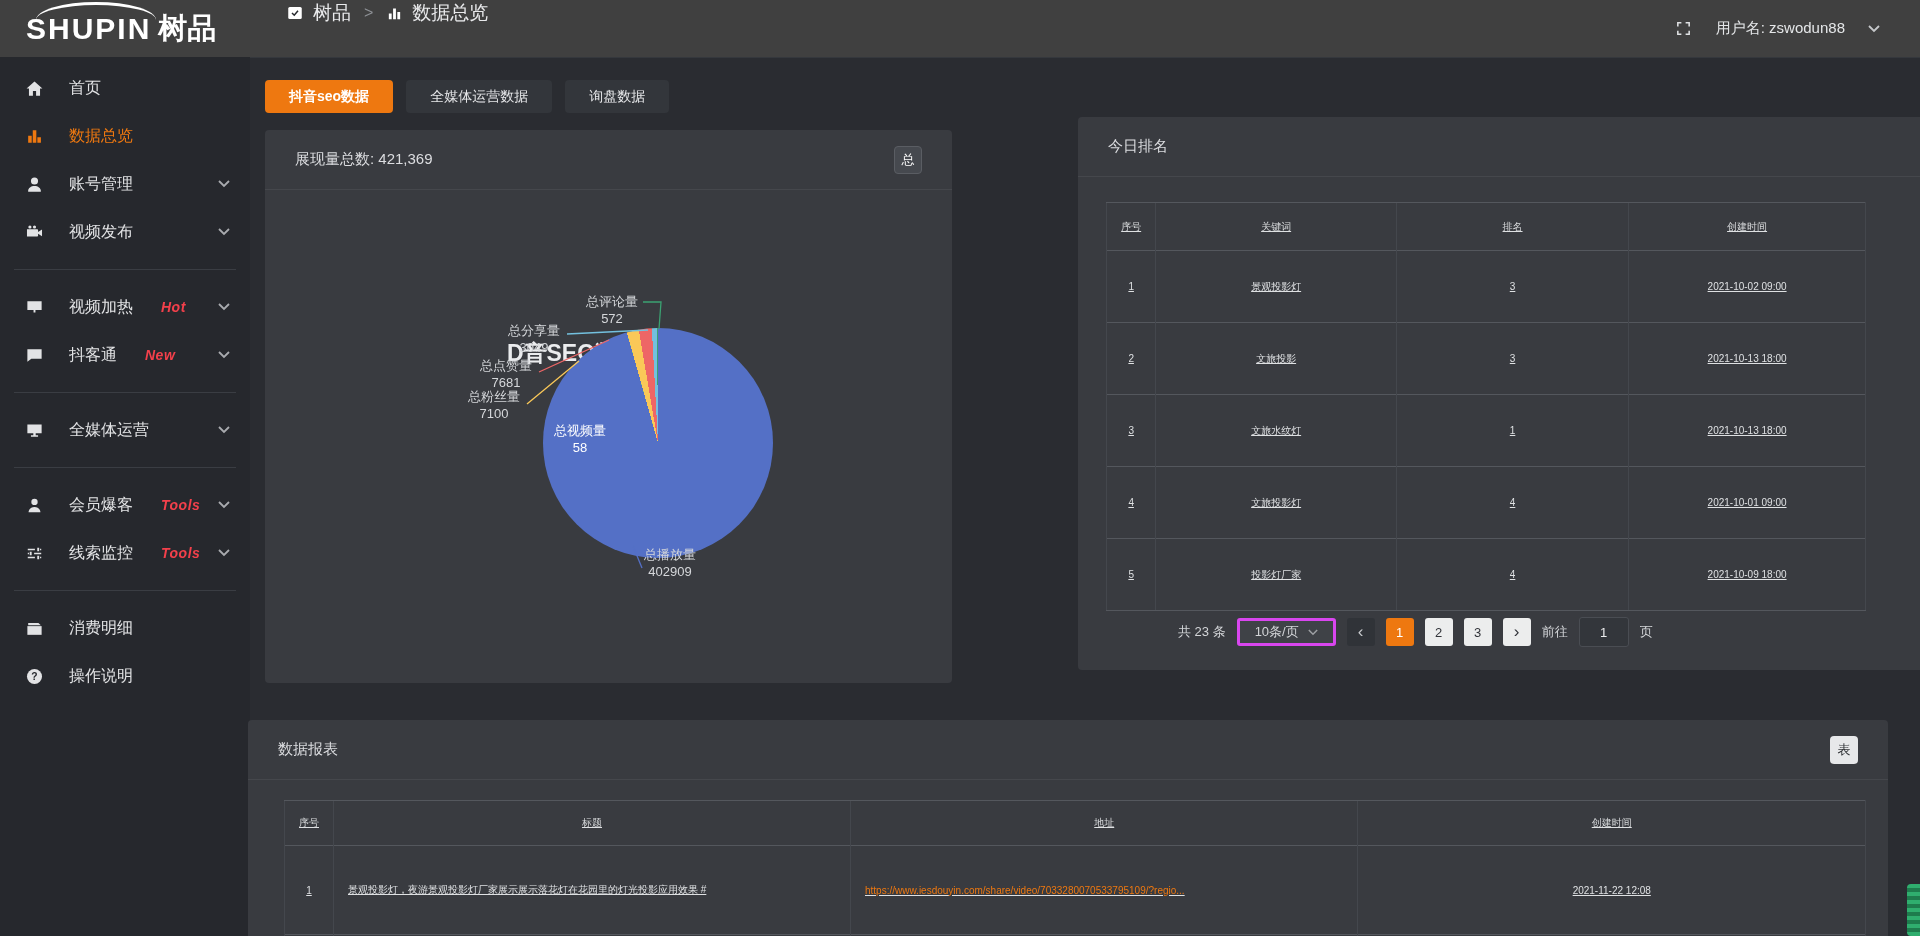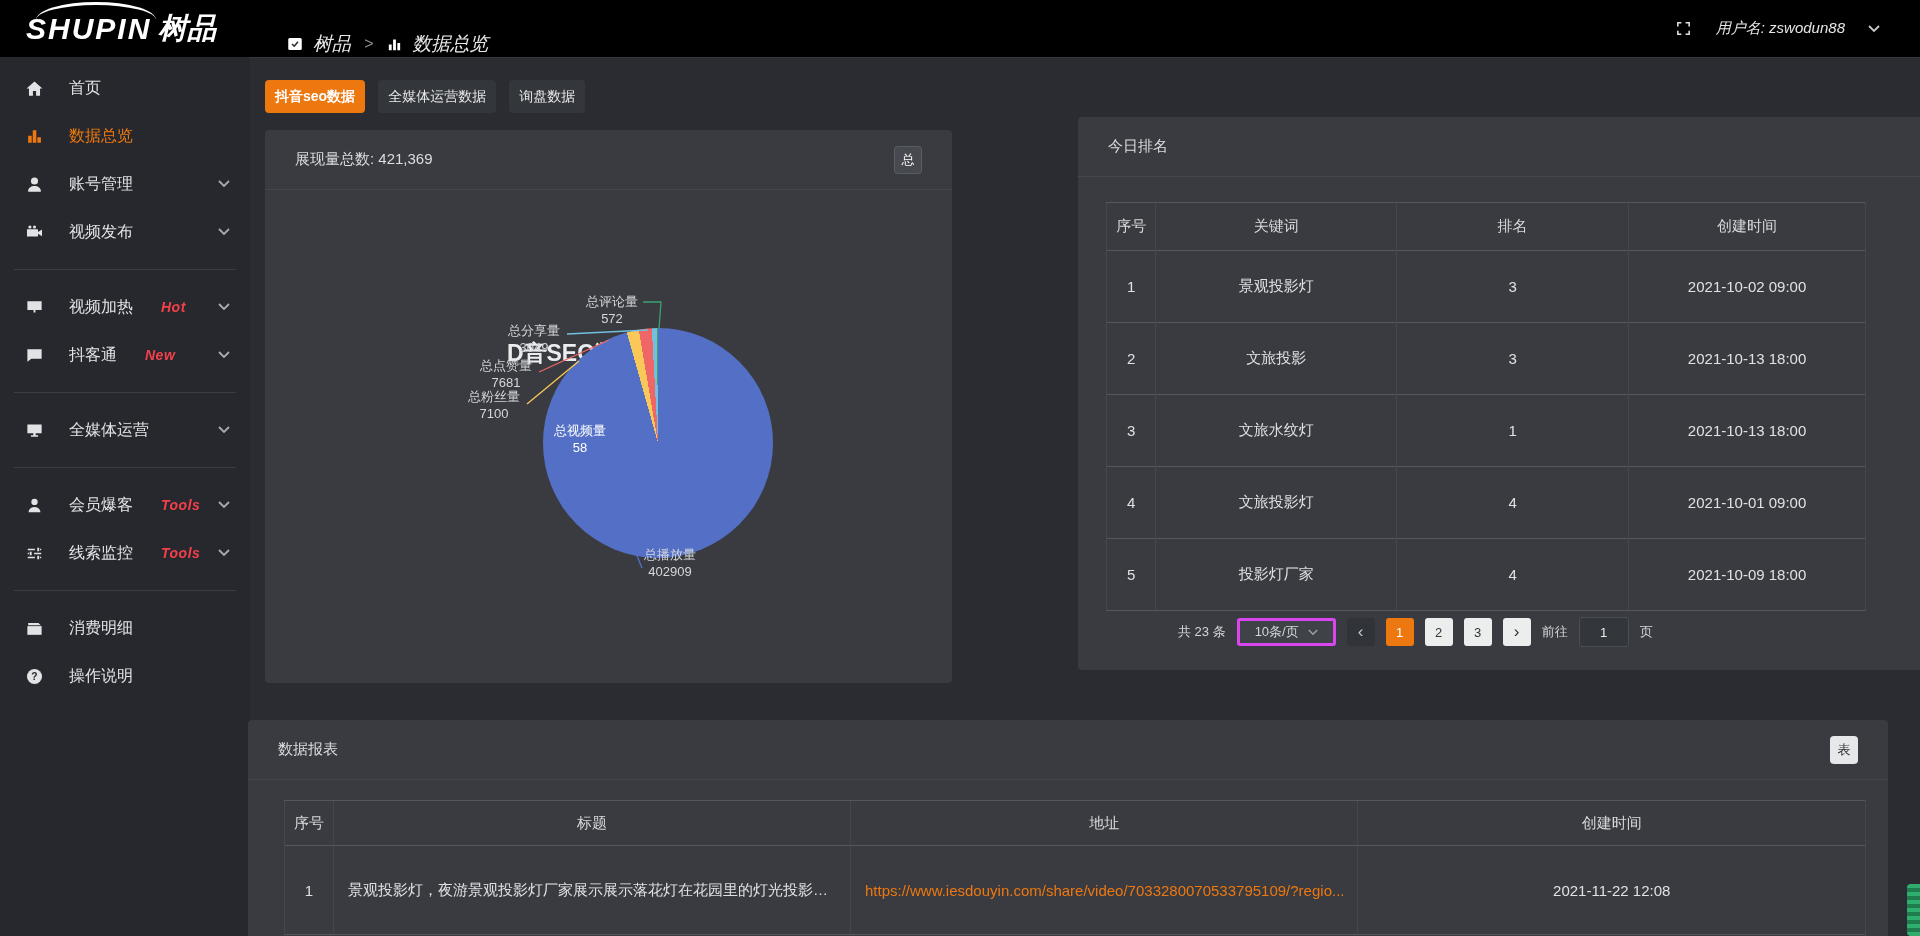--- a/index.html
+++ b/index.html
@@ -1,20 +1,20 @@
 <!DOCTYPE html>
 <html><head>
 <meta charset="utf-8">
 <style>
   html,body{margin:0;padding:0;background:#1a1c20;}
   .stage{position:relative;width:1920px;height:936px;overflow:hidden;background:#2a2c31;
          font-family:"Liberation Sans","DejaVu Sans",sans-serif;-webkit-font-smoothing:antialiased;}
 
   
-  .top-header{position:absolute;left:0;top:0;width:1920px;height:57px;background:#000000;display:flex;align-items:flex-end;z-index:5;font-style:italic;}
+  .top-header{position:absolute;left:0;top:0;width:1920px;height:57px;background:#404040;display:flex;align-items:flex-start;z-index:5;}
   .logo{position:relative;width:250px;height:57px;flex:none;display:flex;align-items:center;padding-left:26px;box-sizing:border-box;}
   .logo-arc{position:absolute;left:36px;top:2px;width:120px;height:15px;border-top:3px solid #fff;
             border-radius:50% 50% 0 0/100% 100% 0 0;}
   .logo-en{color:#fff;font-size:30px;font-weight:bold;letter-spacing:2px;}
   .logo-cn{color:#fff;font-size:29px;font-weight:bold;margin-left:7px;}
   .breadcrumb{display:flex;align-items:center;margin-left:36px;color:#e9eaec;font-size:19px;gap:9px;}
   .bc-sep{color:#8d9095;font-size:16px;margin:0 4px;}
   .user-area{position:absolute;right:40px;top:0;height:57px;display:flex;align-items:center;gap:24px;color:#e4e6e8;font-size:15px;}
   .user-name{display:flex;align-items:center;gap:23px;cursor:pointer;}
   .header-line{position:absolute;left:250px;top:57px;width:1670px;height:1px;background:#35383d;}
@@ -25,21 +25,21 @@
   .s-item .s-icon{width:20px;height:20px;margin-right:13px;display:flex;align-items:center;justify-content:center;flex:none;}
   .s-item.active{color:#ee7810;}
   .s-badge{font-style:italic;font-weight:bold;font-size:14px;margin-left:16px;letter-spacing:.5px;}
   .badge-red{color:#f3404b;}
   .badge-gold{color:#eeb24a;}
   .s-chev{margin-left:auto;color:#a9abaf;display:flex;}
   .s-div{height:1px;background:#3a3d43;margin:13px 14px;}
 
   
   .tabs{position:absolute;left:265px;top:80px;display:flex;gap:13px;z-index:2;}
-  .tab{height:33px;padding:0 10px;border-radius:4px;background:#33363b;color:#e6e7e9;font-size:14px;
+  .tab{height:33px;padding:0 24px;border-radius:4px;background:#33363b;color:#e6e7e9;font-size:14px;
        display:flex;align-items:center;border:none;cursor:pointer;}
   .tab.active{background:#ee7810;color:#fff;font-weight:bold;}
 
   
   .panel{position:absolute;background:#393b40;border-radius:4px;}
   .p-head{height:60px;display:flex;align-items:center;padding:0 30px;color:#dcdde0;font-size:15px;
           border-bottom:1px solid #45474c;box-sizing:border-box;}
   .p-badge{margin-left:auto;width:28px;height:28px;border-radius:4px;display:flex;align-items:center;
            justify-content:center;font-size:13px;cursor:pointer;box-sizing:border-box;}
   .badge-dark{background:#46494f;color:#fff;border:1px solid #5a5d63;}
@@ -51,21 +51,21 @@
   .pie{position:absolute;left:278px;top:198px;width:230px;height:230px;border-radius:50%;cursor:pointer;}
   .leaders{position:absolute;left:0;top:0;pointer-events:none;}
   .pie-label{position:absolute;font-size:13px;line-height:17px;color:#d5d7da;text-align:center;}
   .pie-label.inside{color:#fff;}
   .legend{position:absolute;left:0;top:631px;width:100%;display:flex;justify-content:center;gap:25px;}
   .leg-item{display:flex;align-items:center;gap:8px;font-size:13px;color:#cdcfd2;cursor:pointer;}
   .leg-swatch{width:21px;height:13px;border-radius:3px;}
 
   
   #rank-panel{left:1078px;top:117px;width:972px;height:553px;}
-  .data-table{border-collapse:collapse;table-layout:fixed;font-size:15px;color:#dfe1e3;}
+  .data-table{border-collapse:collapse;table-layout:fixed;font-size:10px;color:#dfe1e3;text-decoration:underline;}
   .data-table th{font-weight:normal;color:#d8dadc;}
   .data-table th,.data-table td{border-top:1px solid #54575d;border-left:1px solid #44474d;text-align:center;
     overflow:hidden;white-space:nowrap;text-overflow:ellipsis;}
   .data-table th:last-child,.data-table td:last-child{border-right:1px solid #44474d;}
   .data-table tr:last-child td{border-bottom:1px solid #54575d;}
   #rank-table{position:absolute;left:28px;top:85px;width:760px;}
   #rank-table th{height:45px;}
   #rank-table td{height:69px;}
 
   .pagination{position:absolute;left:100px;top:500px;display:flex;align-items:center;gap:11px;

